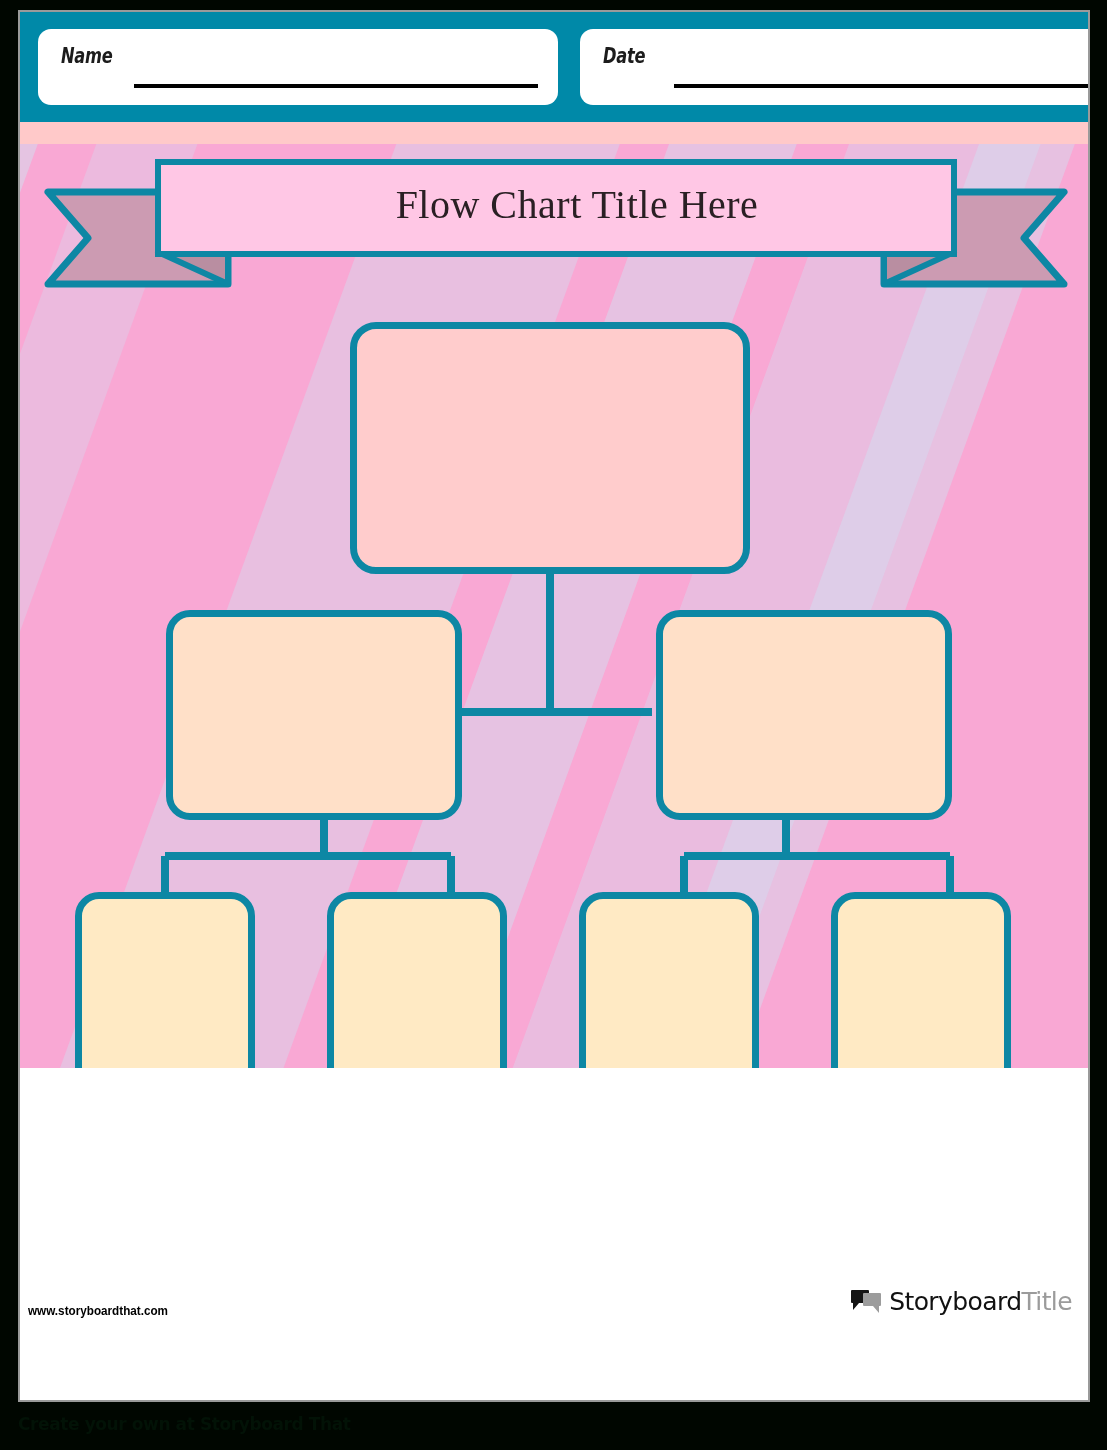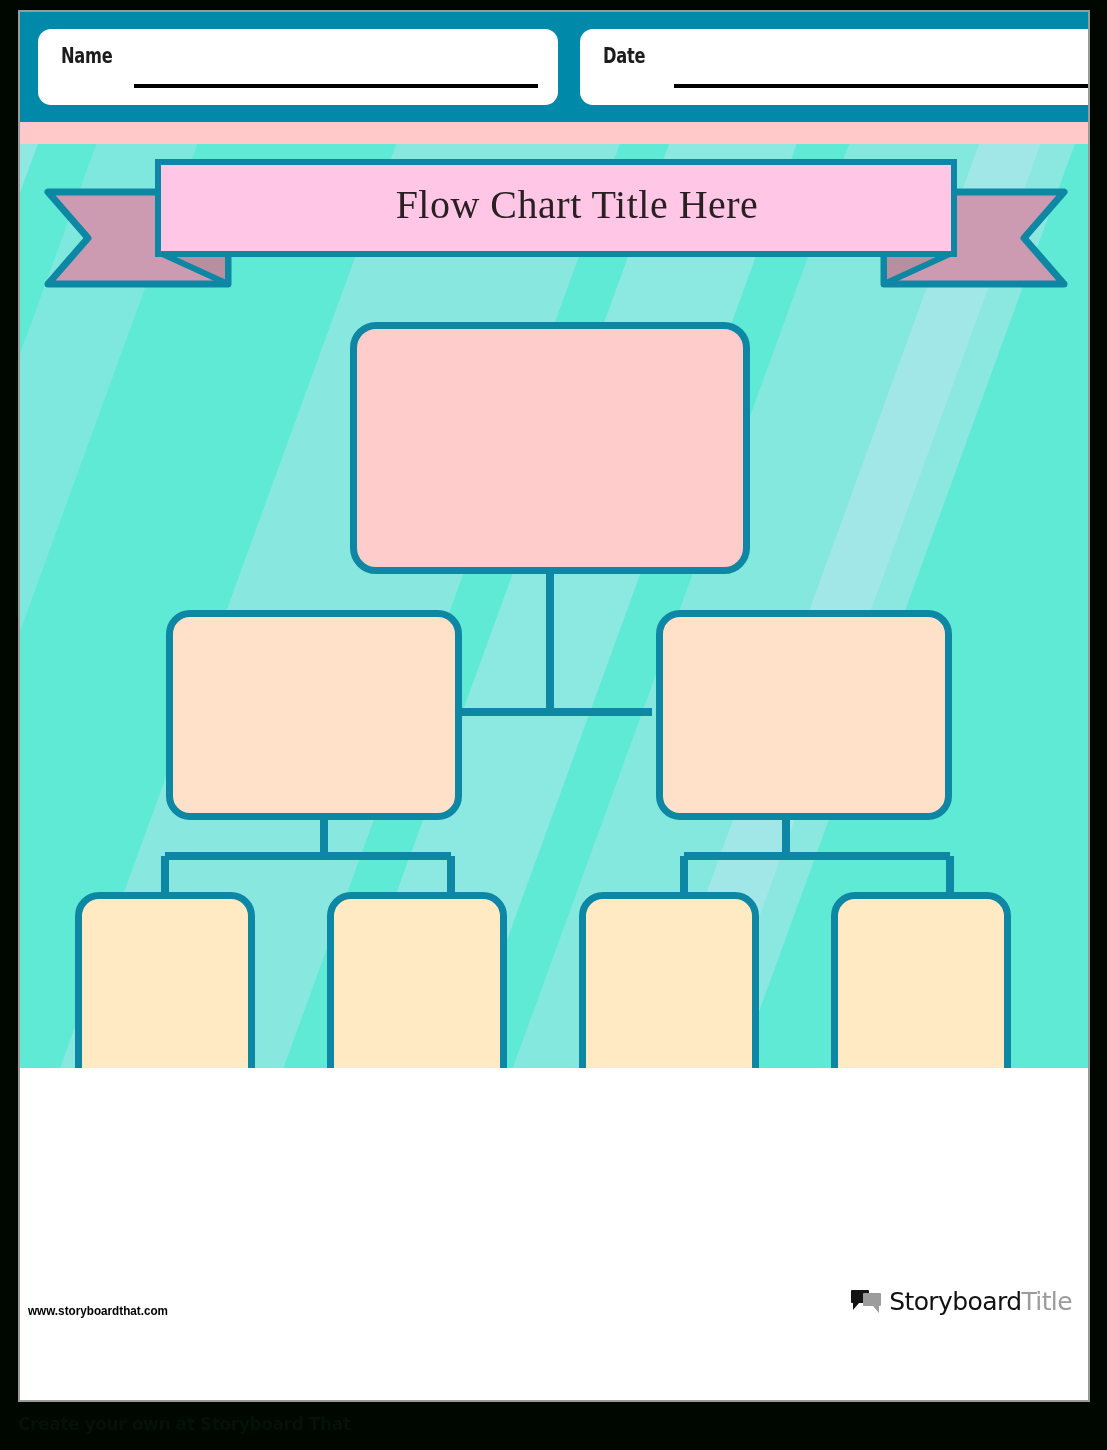--- a/index.html
+++ b/index.html
@@ -23,20 +23,21 @@
     overflow: hidden;
   }
 
   
   .header-bar {
     position: absolute;
     left: 0; top: 0;
     width: 100%;
     height: 110px;
     background: #0089a8;
+    font-style: italic;
   }
   .field-card {
     position: absolute;
     top: 17px;
     height: 76px;
     background: #ffffff;
     border-radius: 13px;
   }
   .field-card.name { left: 18px; width: 520px; }
   .field-card.date { left: 560px; width: 533px; }
@@ -70,21 +71,21 @@
     height: 22px;
     background: #ffc9c9;
   }
 
   
   .body-area {
     position: absolute;
     left: 0; top: 132px;
     width: 100%;
     height: 924px;
-    background: #5eead4;
+    background: #f9a8d4;
     overflow: hidden;
   }
   .swoosh-layer { position: absolute; inset: 0; }
   .swoosh {
     position: absolute;
     background: #cce6f5;
     opacity: 0.55;
     transform-origin: top left;
   }
 

